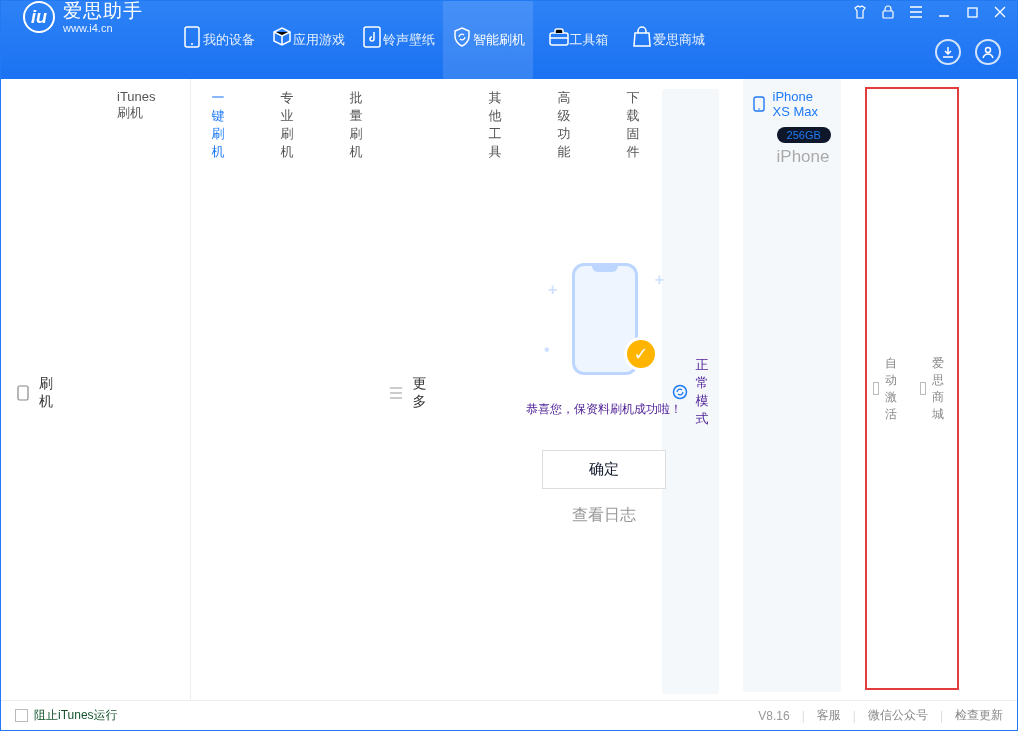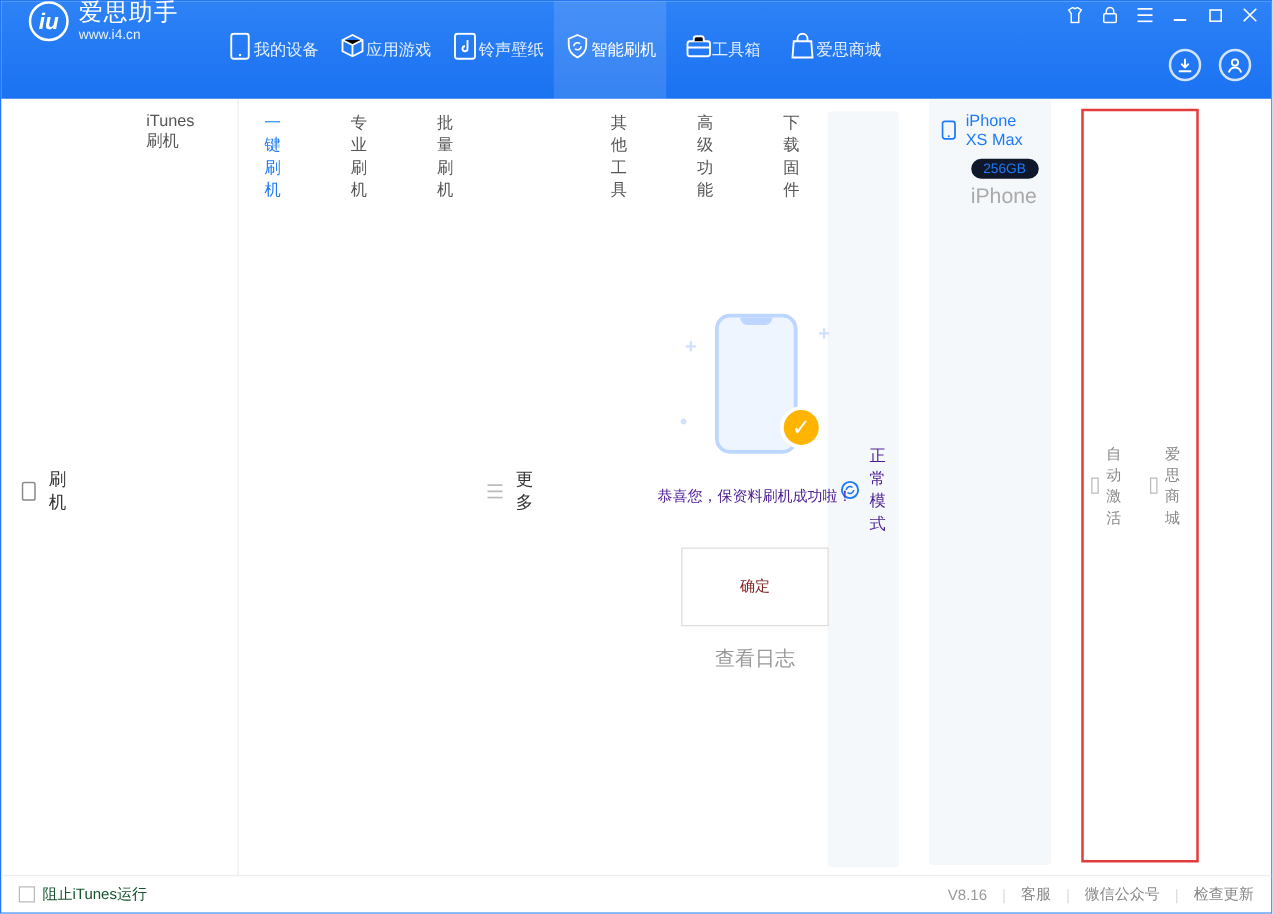--- a/index.html
+++ b/index.html
@@ -36,21 +36,21 @@
 .chk { display:flex; align-items:center; gap:6px; cursor:pointer; }
 .chk-box { width:13px; height:13px; border:1px solid #bbb; }
 .main { flex:1; display:flex; flex-direction:column; align-items:center; justify-content:center; position:relative; }
 .illus { width:120px; height:130px; position:relative; margin-bottom:18px;}
 .phone { position:absolute; left:28px; top:10px; width:66px; height:112px; border:3px solid #bcd6ff; border-radius:12px; background:#eef5ff;}
 .notch { position:absolute; top:0; left:50%; transform:translateX(-50%); width:26px; height:6px; background:#bcd6ff; border-radius:0 0 6px 6px;}
 .check { position:absolute; right:6px; bottom:12px; width:34px; height:34px; background:#ffb400; border-radius:50%; display:flex; align-items:center; justify-content:center; color:#fff; font-size:18px; border:3px solid #fff;}
 .plus { position:absolute; color:#cfe1ff; font-size:16px; font-weight:bold;}
 .p1{left:4px; top:28px;} .p2{right:0; top:18px;} .p3{left:0; bottom:24px;}
 .msg { font-size:12px; color:#4c1d95; margin-bottom:32px;}
-.ok-btn { border:1px solid #ddd; background:#fff; padding:22px 46px; font-size:12px; color:#7f1d1d; cursor:pointer; margin-bottom:16px;}
+.ok-btn { border:1px solid #ddd; background:#fff; padding:9px 46px; font-size:15px; color:#0f172a; cursor:pointer; margin-bottom:16px;}
 .log-link { font-size:16px; color:#999; cursor:pointer;}
 .footer { height:30px; border-top:1px solid #eee; display:flex; align-items:center; font-size:12px; color:#999; padding:0 14px;}
 .footer .chk { color:#14532d; }
 .f-spacer { flex:1; }
 .footer .fv { color:#999; }
 .divider { color:#ddd; margin:0 12px;}
 .flink { color:#888; cursor:pointer; }
 svg { display:block; }
 </style>
 </head>

